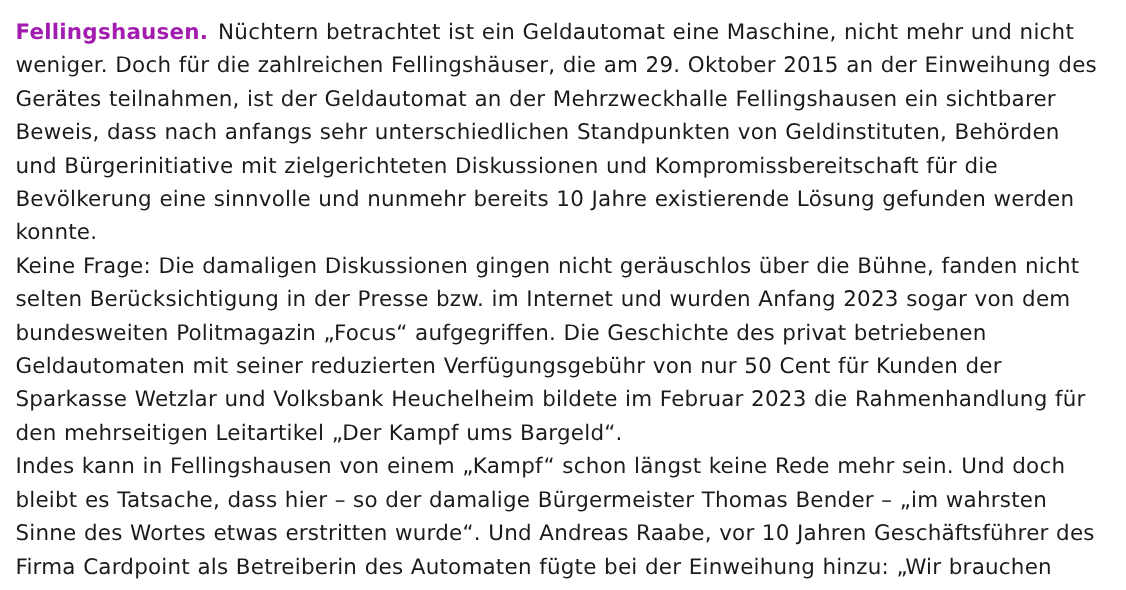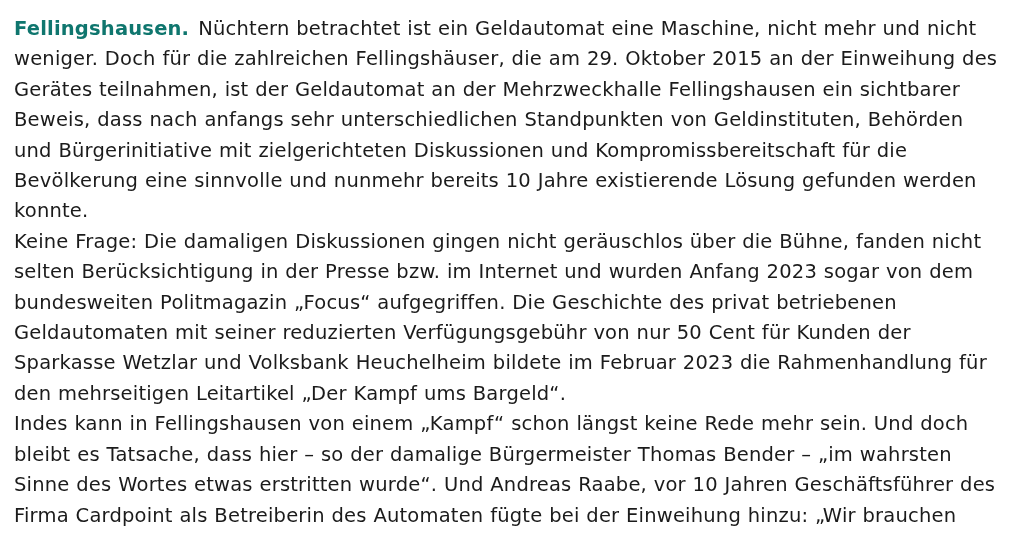--- a/index.html
+++ b/index.html
@@ -24,21 +24,21 @@
     margin: 0;
     color: #1b1b1b;
     font-size: 19.5px;
     line-height: 30.4px;
     text-align: left;
     letter-spacing: 0.01em;
     word-spacing: 0.02em;
   }
   .lead-in {
     font-weight: bold;
-    color: #0f766e;
+    color: #a21caf;
   }
   .lead-gap {
     display: inline-block;
     width: 9px;
   }
 </style>
 </head>
 <body>
 
 <div class="article">

